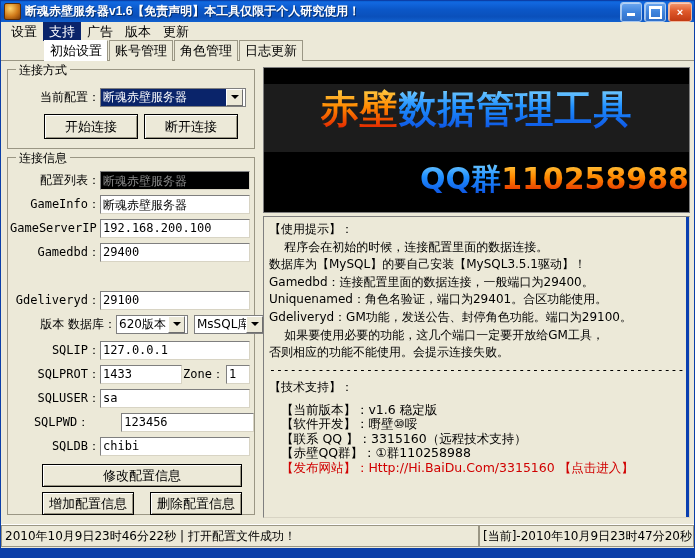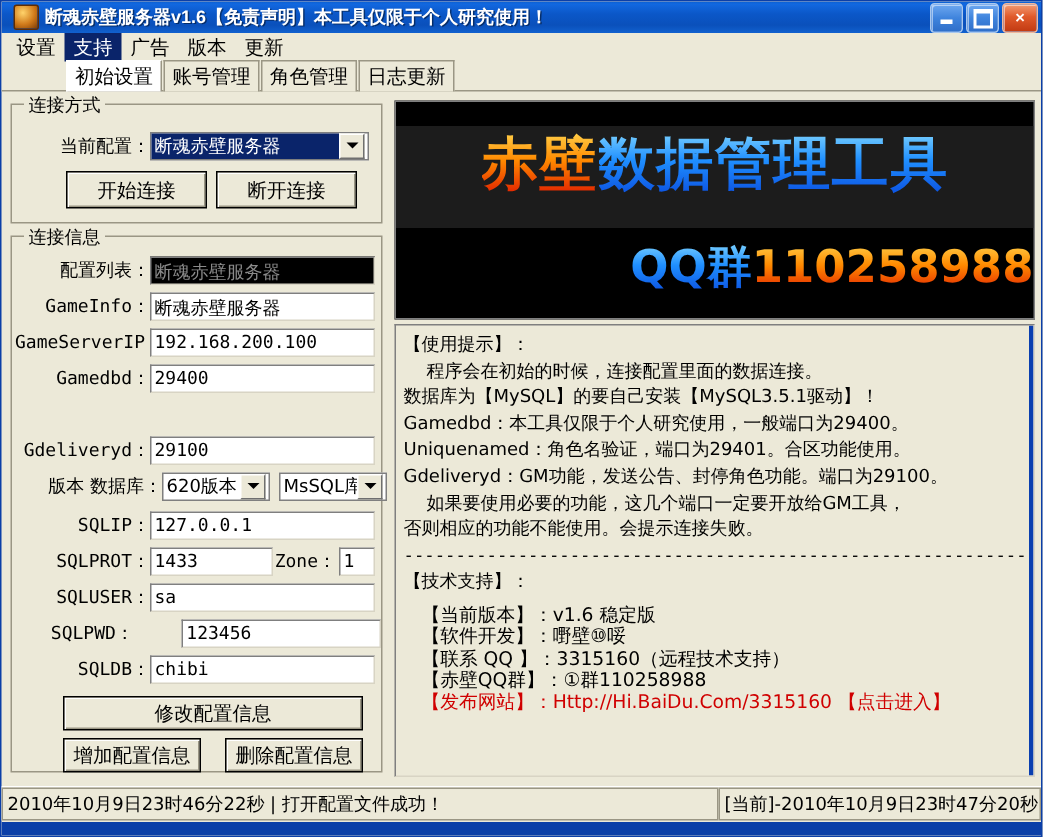--- a/index.html
+++ b/index.html
@@ -9,21 +9,21 @@
     font-size:12px;
     background:#ece9d8;
   }
   #app{position:relative;width:695px;height:558px;box-sizing:border-box;
        border:1px solid #0b3fa8;background:#ece9d8;overflow:hidden;}
 
   
   .titlebar{
     height:21px;width:100%;box-sizing:border-box;
     background:linear-gradient(180deg,#0a5fd0 0%,#1268e0 8%,#0b57c8 40%,#0a50bb 75%,#1161cf 100%);
-    display:flex;align-items:center;padding-left:8px;position:relative;
+    display:flex;align-items:center;padding-left:3px;position:relative;
   }
   .titlebar .appicon{
     width:15px;height:15px;flex:0 0 auto;margin-right:4px;border-radius:2px;
     background:radial-gradient(circle at 35% 30%,#ffd36b 0%,#d07a1a 55%,#7a3a06 100%);
     border:1px solid #5d2c05;
   }
   .titlebar .title{
     color:#ffffff;font-size:12px;font-weight:bold;letter-spacing:0px;
     white-space:nowrap;text-shadow:1px 1px 0 rgba(0,0,0,.45);
   }
@@ -208,21 +208,21 @@
         <div class="lbl" style="width:90px;">Gamedbd：</div>
         <div class="inp" style="width:150px;">29400</div>
       </div>
 
 
       <div class="fld" style="left:2px;top:132px;width:244px;height:20px;">
         <div class="lbl" style="width:90px;">Gdeliveryd：</div>
         <div class="inp" style="width:150px;">29100</div>
       </div>
 
-      <div class="fld" style="left:10px;top:156px;width:244px;height:20px;">
+      <div class="fld" style="left:18px;top:156px;width:244px;height:20px;">
         <div class="lbl cjk" style="width:90px;">版本 数据库：</div>
         <div class="combo" style="width:72px;">
           <div class="cval">620版本</div>
           <div class="arrow"></div>
         </div>
         <div class="combo" style="width:72px;margin-left:6px;">
           <div class="cval">MsSQL库</div>
           <div class="arrow"></div>
         </div>
       </div>
@@ -268,21 +268,21 @@
         </div>
         <div class="banqq">
           <span class="t-blue">QQ群</span><span class="t-red">110258988</span>
         </div>
       </div>
 
       <div class="textbox">
         <div class="tline cjk">【使用提示】：</div>
         <div class="tline cjk">    程序会在初始的时候，连接配置里面的数据连接。</div>
         <div class="tline cjk">数据库为【MySQL】的要自己安装【MySQL3.5.1驱动】！</div>
-        <div class="tline cjk">Gamedbd：本工具仅限于个人研究使用，一般端口为29400。</div>
+        <div class="tline cjk">Gamedbd：连接配置里面的数据连接，一般端口为29400。</div>
         <div class="tline cjk">Uniquenamed：角色名验证，端口为29401。合区功能使用。</div>
         <div class="tline cjk">Gdeliveryd：GM功能，发送公告、封停角色功能。端口为29100。</div>
         <div class="tline cjk">    如果要使用必要的功能，这几个端口一定要开放给GM工具，</div>
         <div class="tline cjk">否则相应的功能不能使用。会提示连接失败。</div>
         <div class="tline mono">------------------------------------------------------------</div>
         <div class="tline cjk">【技术支持】：</div>
         <div class="tline cjk" style="height:6px;line-height:6px;"></div>
         <div class="tline tight">   【当前版本】：v1.6 稳定版</div>
         <div class="tline tight">   【软件开发】：嘢壁⑩哸</div>
         <div class="tline tight">   【联系 QQ 】：3315160（远程技术支持）</div>

